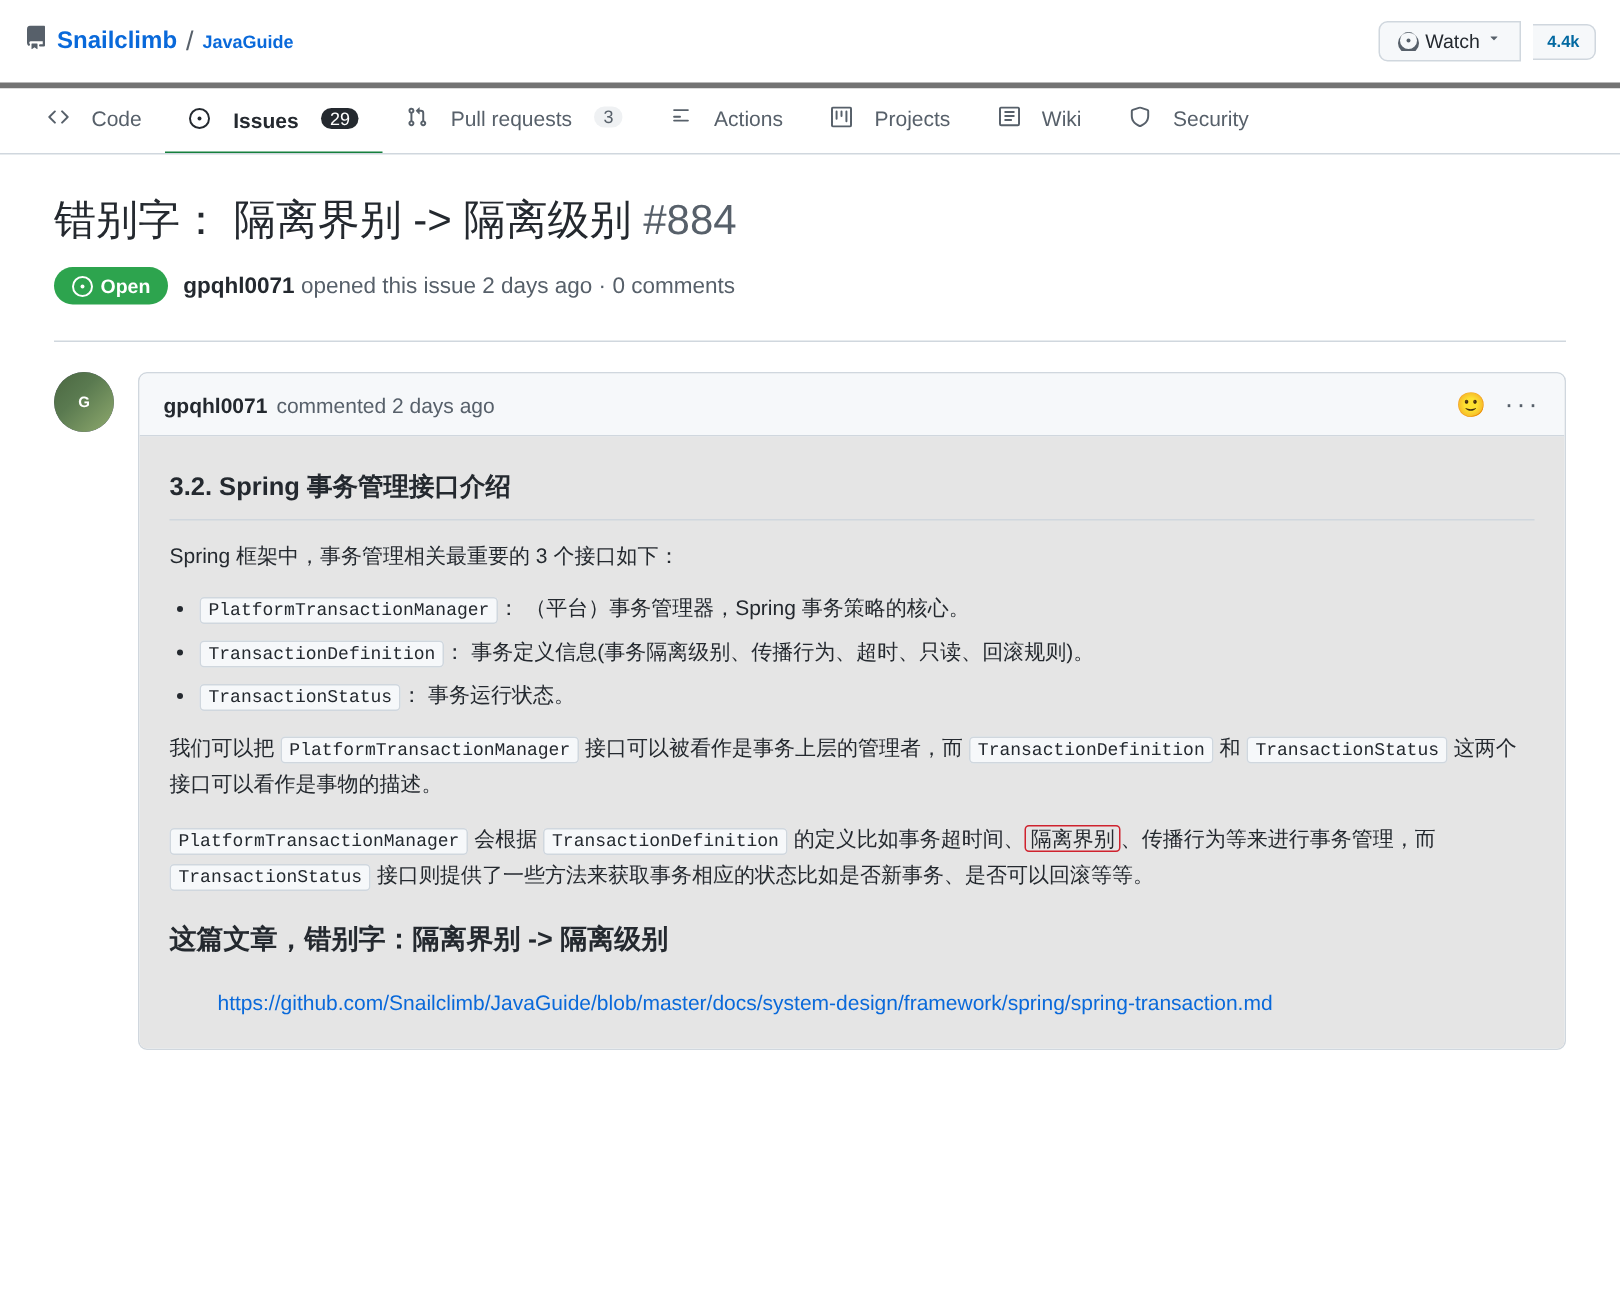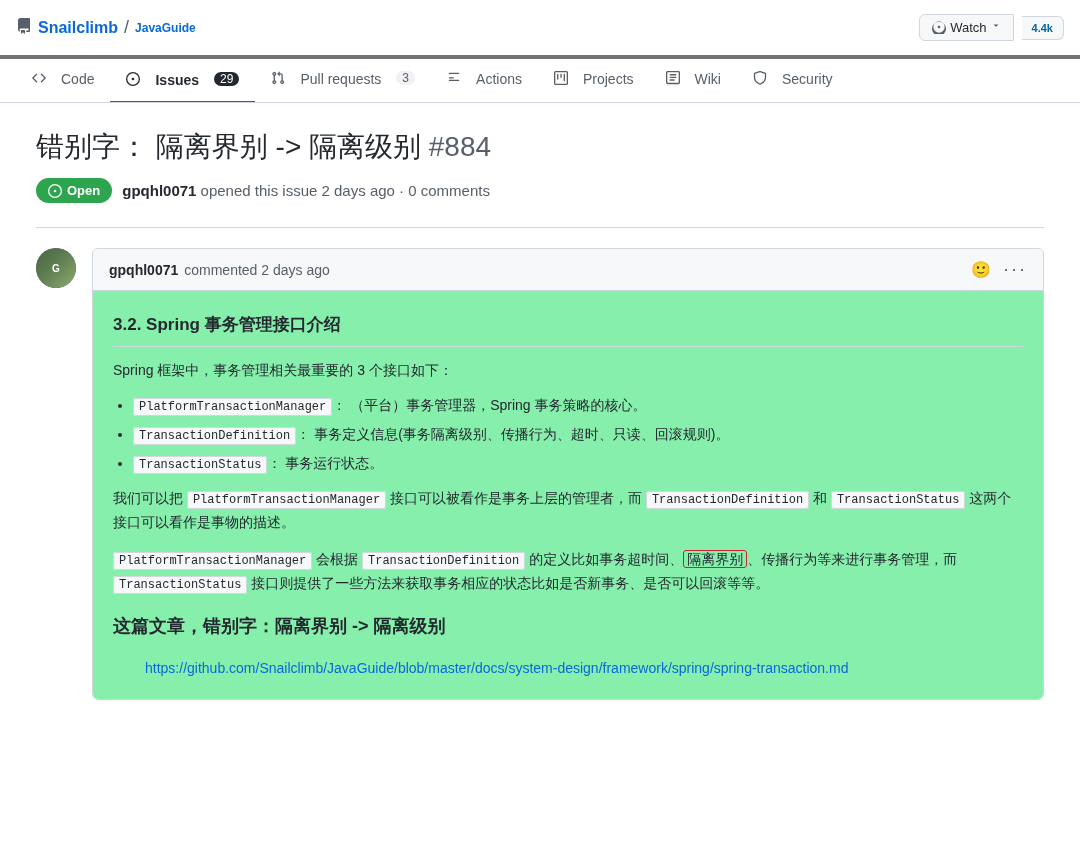--- a/index.html
+++ b/index.html
@@ -210,21 +210,21 @@
       color: #57606a;
     }
     .comment-header-right {
       display: flex;
       align-items: center;
       gap: 12px;
       color: #57606a;
     }
     .comment-body {
       padding: 20px;
-      background: #86efac;
+      background: #e5e5e5;
       font-size: 14px;
       line-height: 1.6;
     }
 
     
     .section-heading {
       font-size: 17px;
       font-weight: 600;
       margin-bottom: 12px;
       padding-bottom: 8px;

